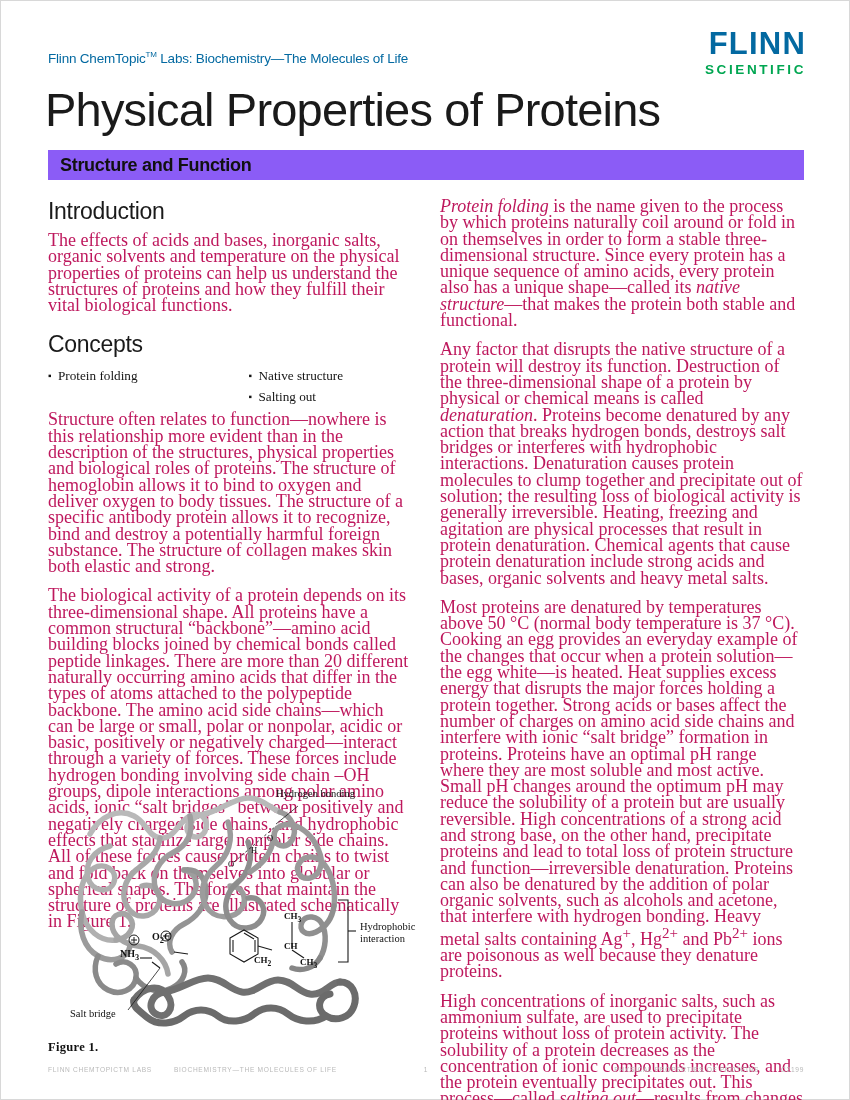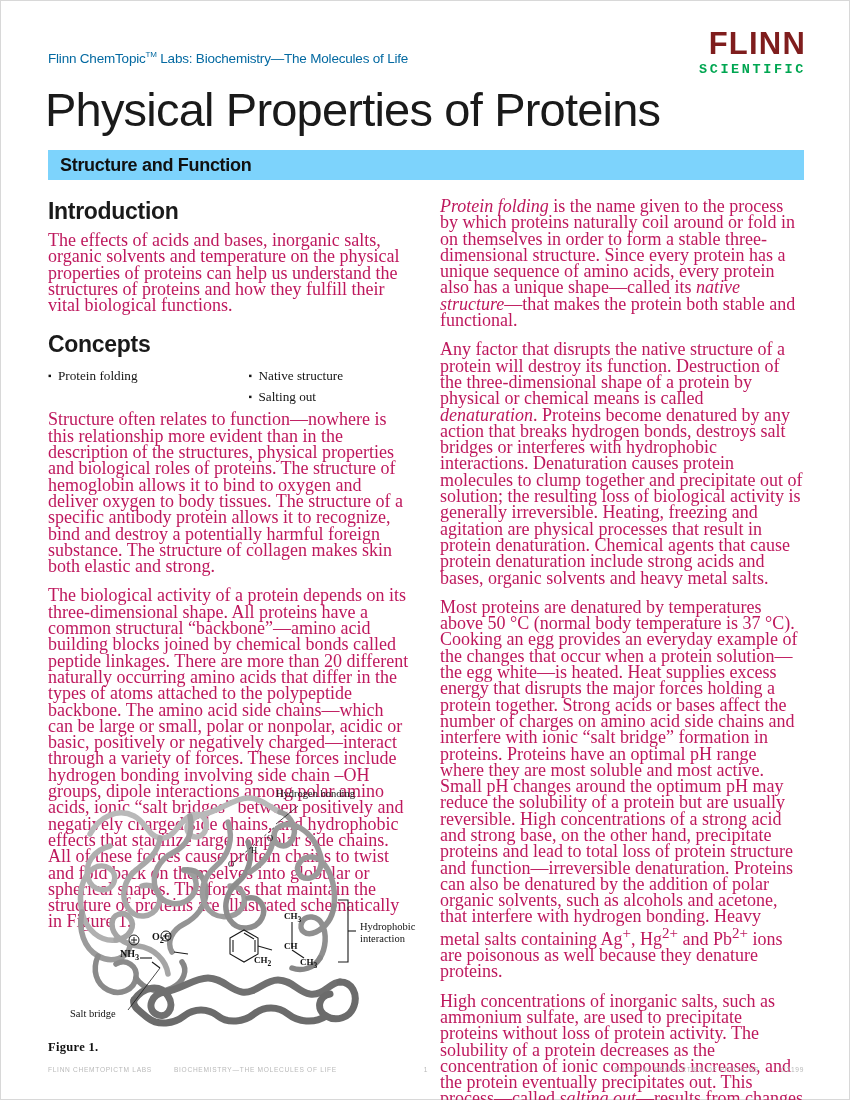--- a/index.html
+++ b/index.html
@@ -39,25 +39,25 @@
     right: 0;
     top: 0;
     text-align: right;
     line-height: 1;
   }
   .logo-main {
     font-family: "Liberation Sans", sans-serif;
     font-weight: bold;
     font-size: 31px;
     letter-spacing: 1.2px;
-    color: #7f1d1d;
+    color: #0369a1;
     display: block;
   }
   .logo-sub {
-    font-family: Liberation Mono, monospace;
+    font-family: Liberation Sans, sans-serif;
     font-weight: bold;
     font-size: 13.5px;
     letter-spacing: 2.6px;
     color: #00a651;
     display: block;
     margin-top: 4px;
   }
   .kicker {
     position: absolute;
     left: 0;
@@ -82,21 +82,21 @@
     letter-spacing: -0.8px;
     color: #1a1a1a;
     white-space: nowrap;
   }
   .subtitle-bar {
     position: absolute;
     left: 48px;
     top: 150px;
     width: 756px;
     height: 30px;
-    background: #7dd3fc;
+    background: #8b5cf6;
   }
   .subtitle-bar span {
     position: absolute;
     left: 12px;
     top: 5px;
     font-family: "Liberation Sans", sans-serif;
     font-weight: bold;
     font-size: 18px;
     letter-spacing: -0.3px;
     color: #111111;
@@ -106,21 +106,21 @@
   .col {
     position: absolute;
     top: 198px;
     width: 364px;
   }
   .col-left  { left: 48px; }
   .col-right { left: 440px; }
 
   h2.section {
     font-family: "Liberation Sans", sans-serif;
-    font-weight: bold;
+    font-weight: normal;
     font-size: 23px;
     margin: 0 0 7px 0;
     letter-spacing: -0.3px;
     color: #1a1a1a;
   }
   h2.section.tight { margin-top: 18px; }
 
   p.body {
     margin: 0 0 13px 0;
     font-size: 18px;

